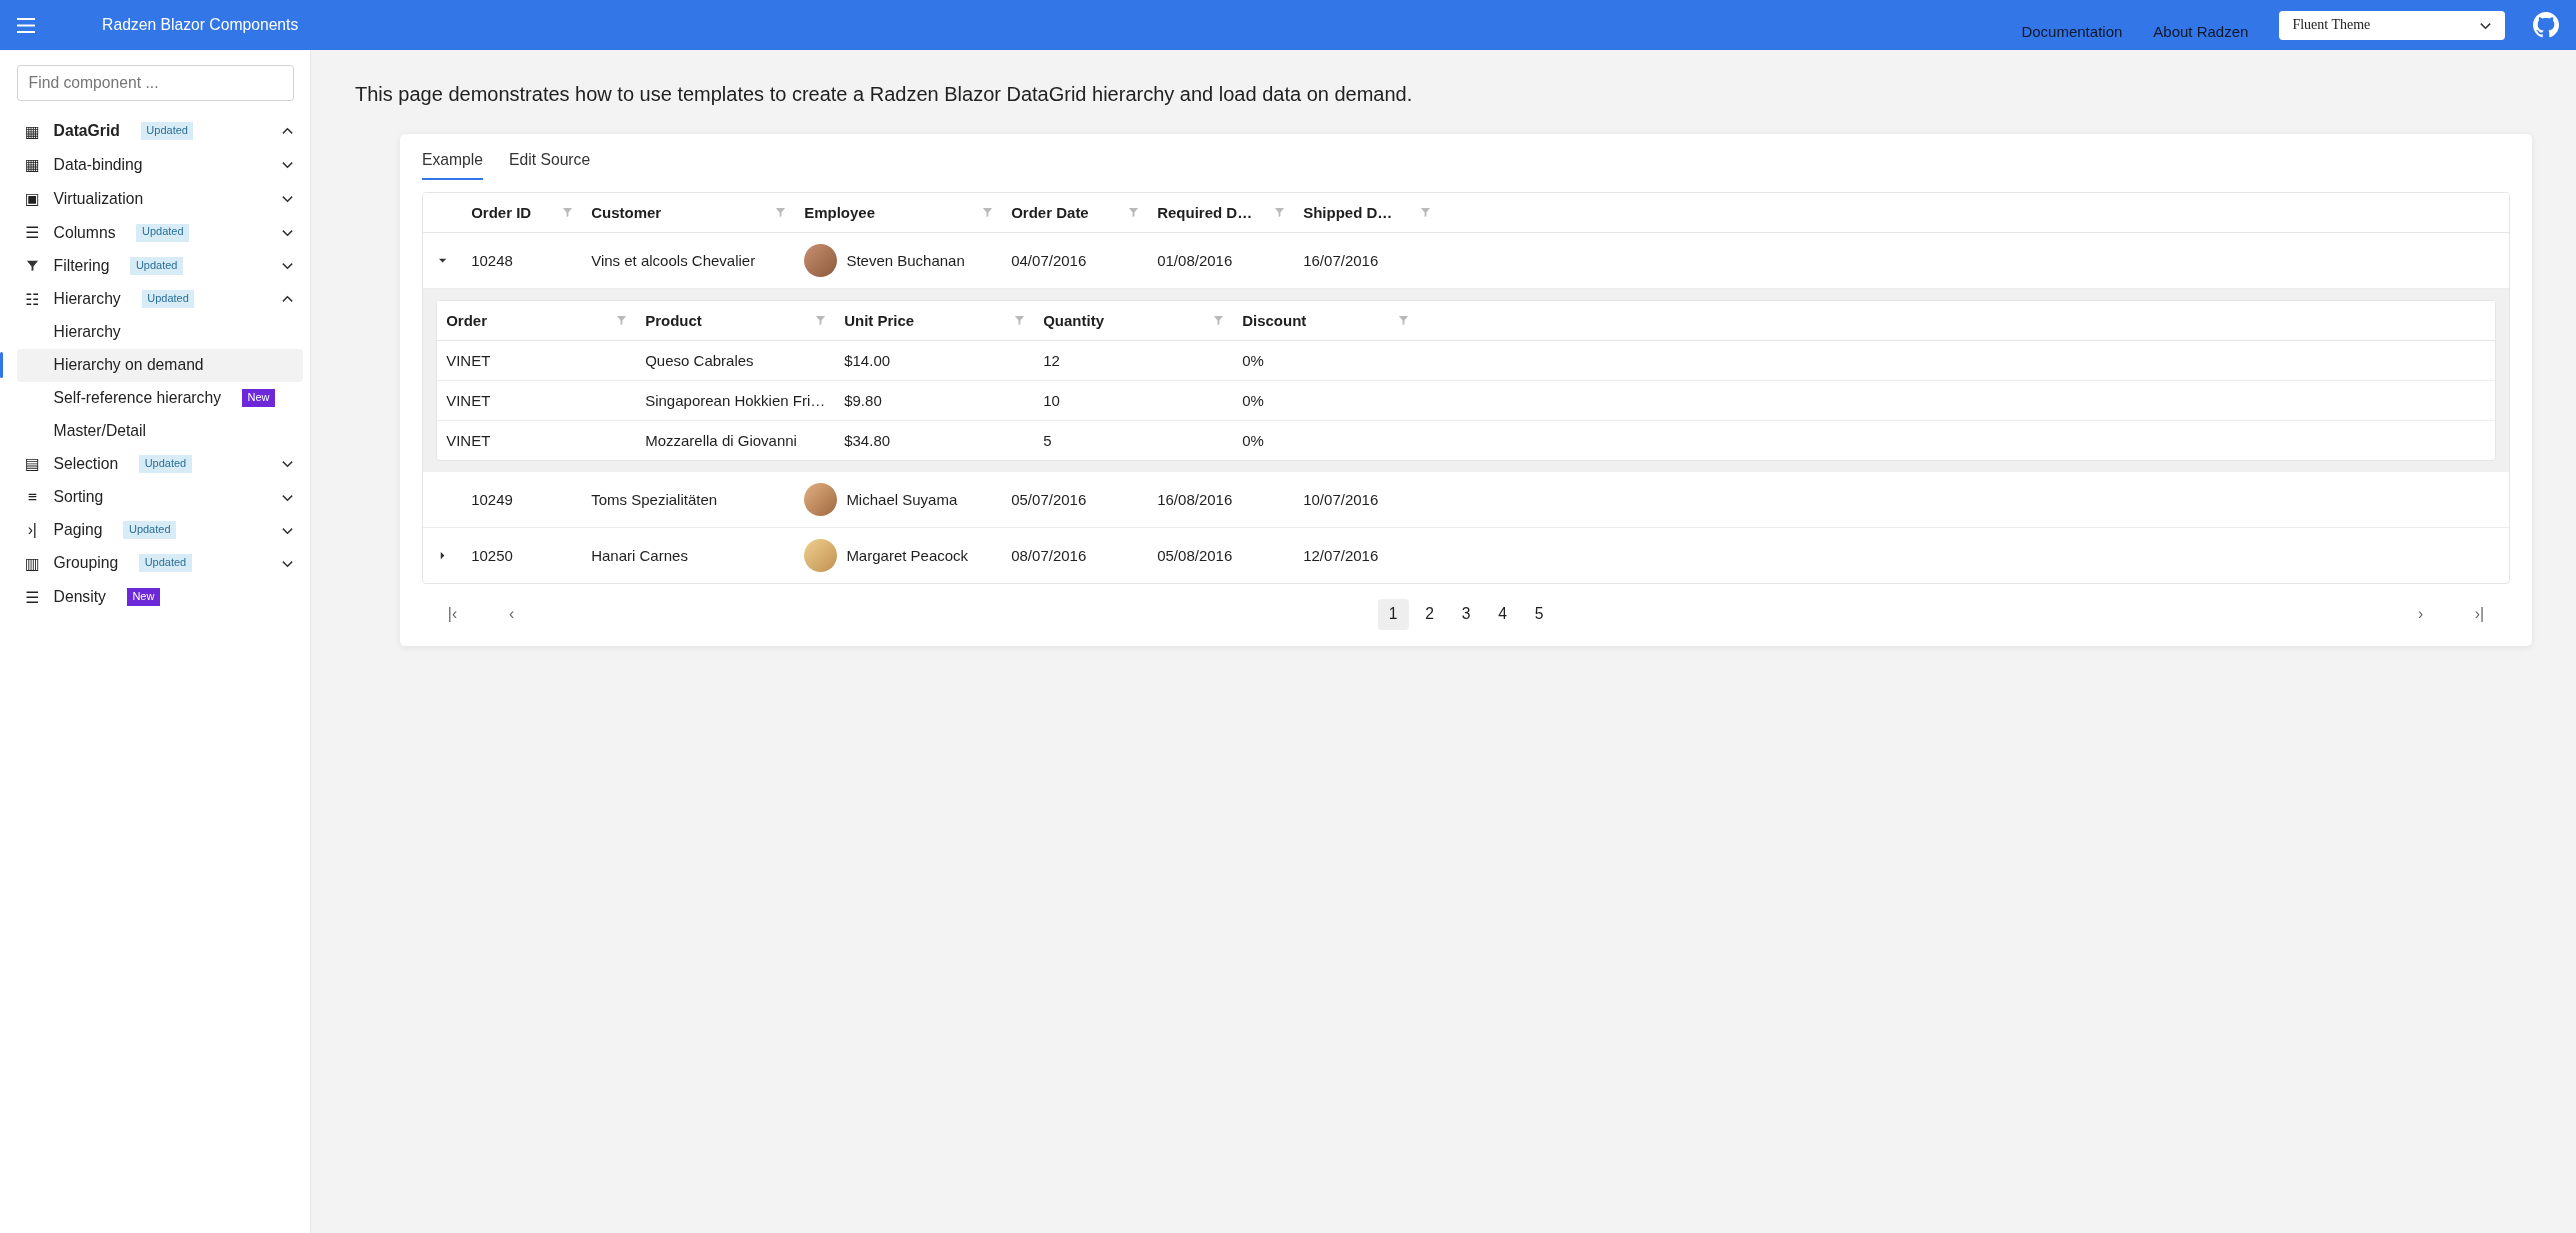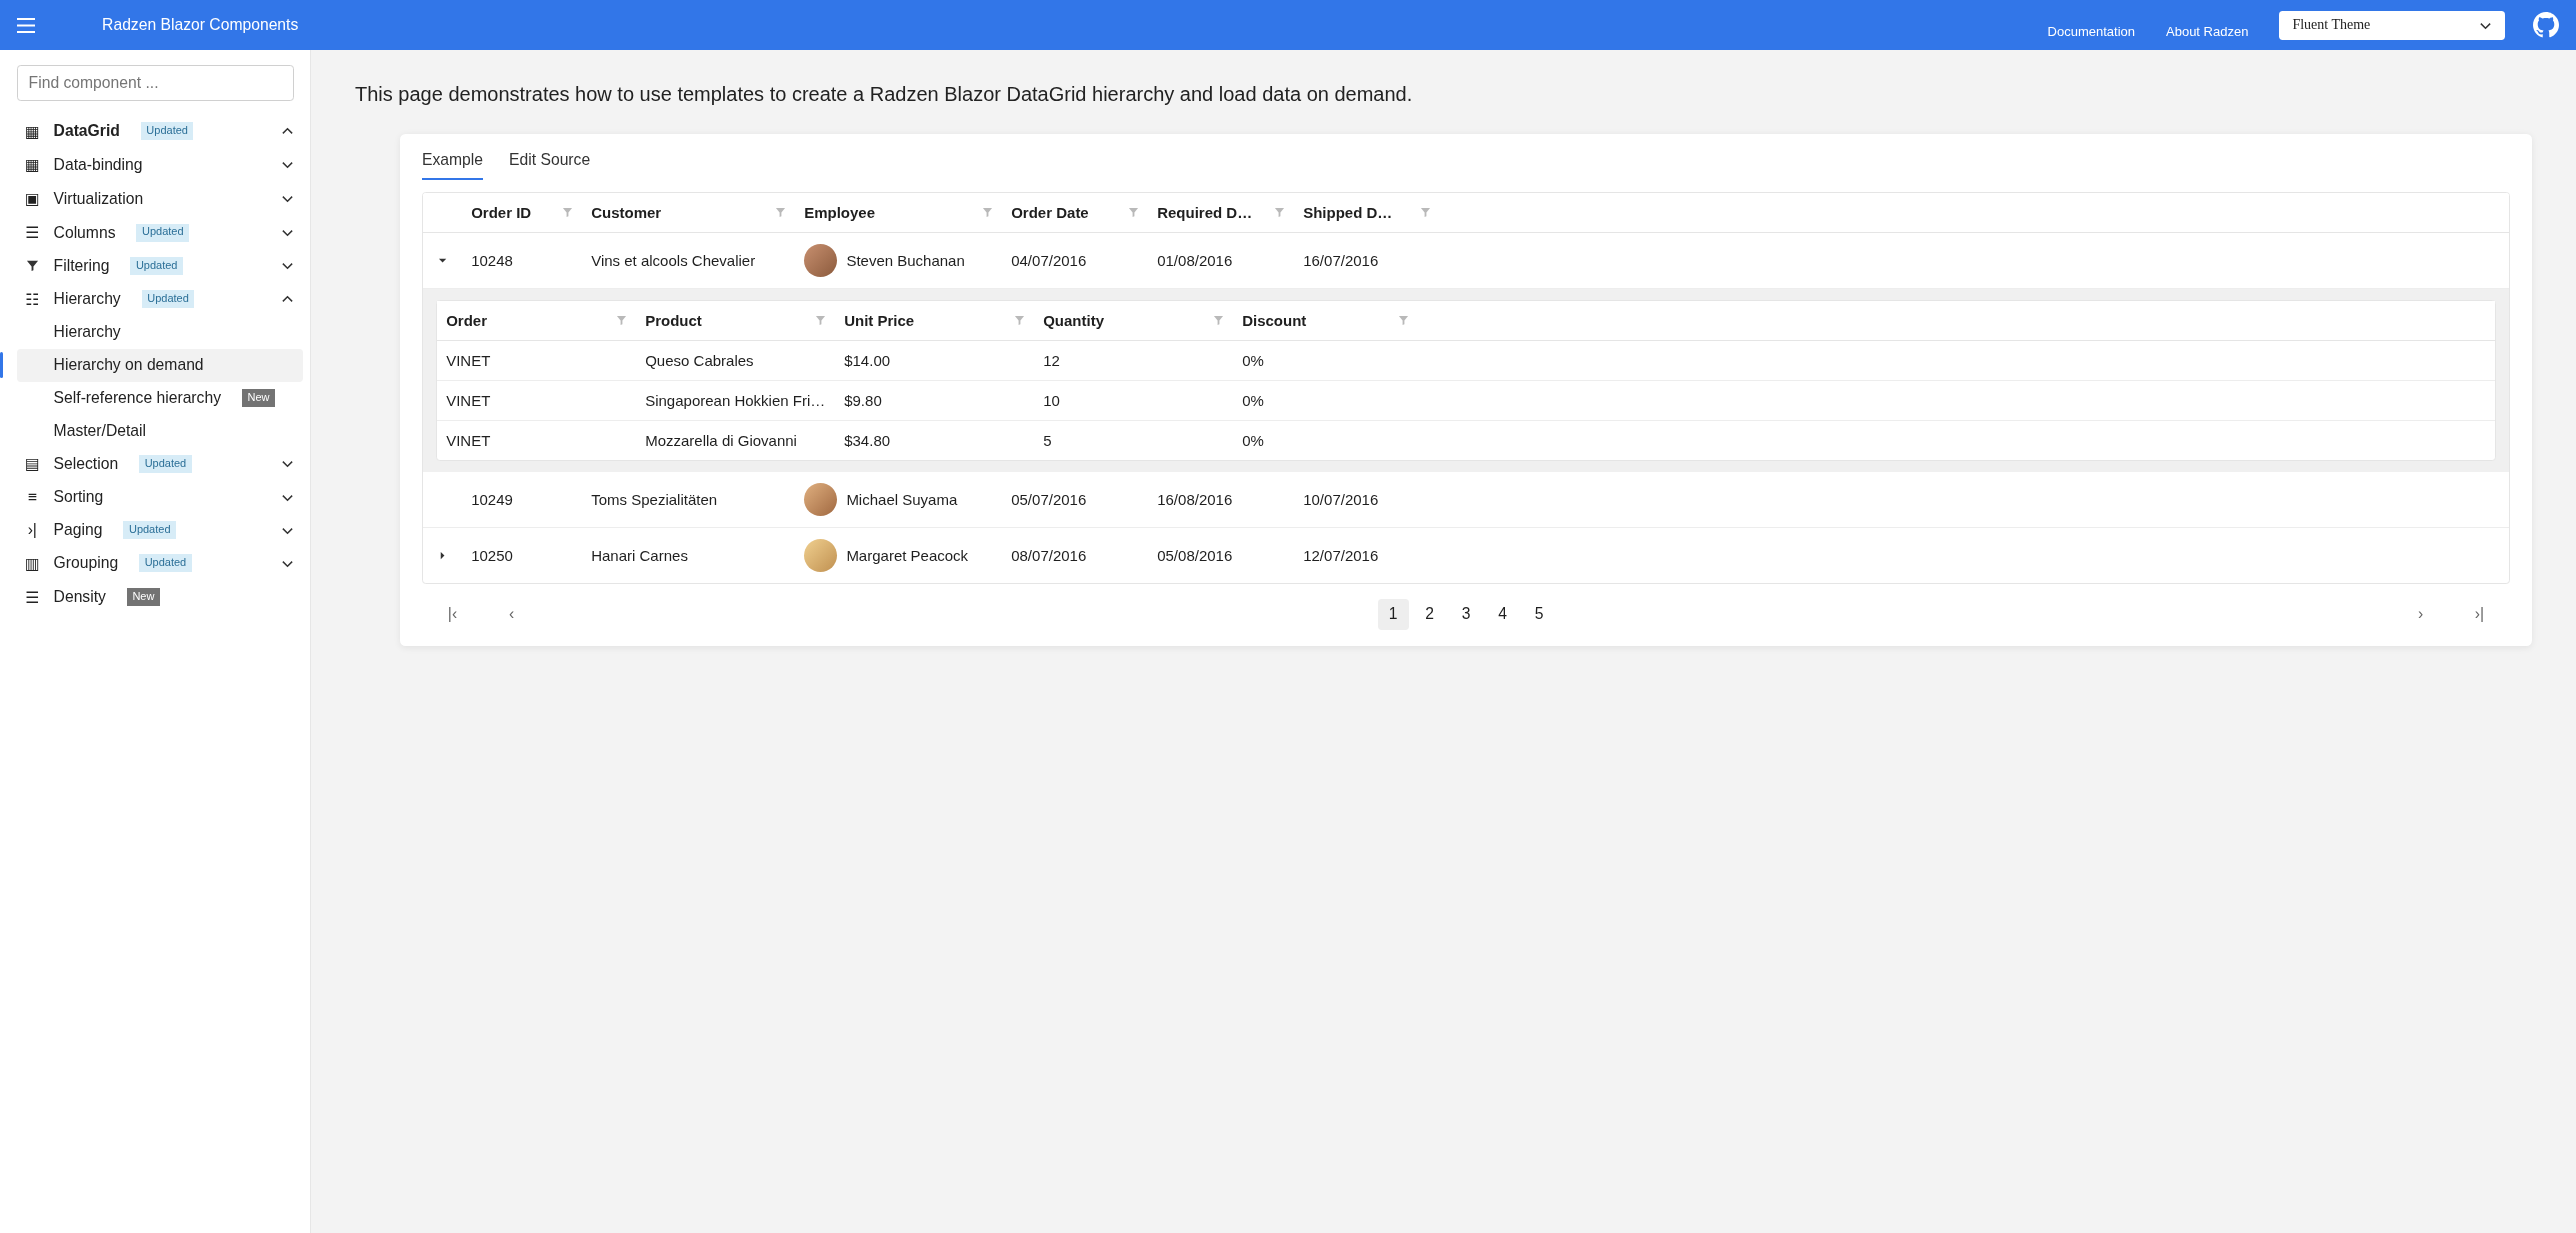--- a/index.html
+++ b/index.html
@@ -2,37 +2,37 @@
 <html style="font-size:15px"><head>
 <meta charset="utf-8">
 <style>
 * { box-sizing: border-box; margin: 0; padding: 0; }
 html, body { height: 100%; font-family: "Segoe UI", -apple-system, BlinkMacSystemFont, sans-serif; background: #f3f3f3; color: #1f1f1f; }
 
 .topbar { position: fixed; top: 0; left: 0; right: 0; height: 50px; background: #3276e8; color: #fff; display: flex; align-items: center; padding: 0 16.6px; z-index: 100; }
 .topbar .menu-icon { margin-right: 43px; cursor: pointer; }
 .topbar .brand { font-size: 15.7px; margin-left: 24px; }
 .topbar .spacer { flex: 1; }
-.topbar a.nav-link { color: #ffffff; text-decoration: none; margin-right: 31px; font-size: 13px; cursor: pointer; margin-top: 13px; }
+.topbar a.nav-link { color: #0f172a; text-decoration: none; margin-right: 31px; font-size: 15px; cursor: pointer; margin-top: 13px; }
 .theme-select { background: #fff; color: #222; border-radius: 3.7px; padding: 6.5px 13px; min-width: 226px; display: flex; align-items: center; justify-content: space-between; font-size: 14px; margin-right: 28px; cursor: pointer; font-family: Liberation Serif, serif; }
 .gh-icon { width: 26px; height: 26px; fill: #fff; cursor: pointer; }
 
 .shell { position: absolute; top: 50px; left: 0; right: 0; bottom: 0; display: flex; }
 .sidebar { width: 311px; background: #fff; border-right: 0.9px solid #e6e6e6; display: flex; flex-direction: column; }
 .sidebar-inner { flex: 1; overflow-y: auto; padding: 9.2px 7.4px 9.2px 16.6px; }
 .find-input { width: 277px; border: 0.9px solid #d0d0d0; border-radius: 3.7px; padding: 8.3px 11px; font-size: 15.7px; color: #888; margin: 5.5px 0 13px 0; }
 .nav-row { display: flex; align-items: center; padding: 7.4px 5.5px 7.4px 0; cursor: pointer; font-size: 15.7px; gap: 13px; color: #222; }
 .nav-row.indent-1 { padding-left: 7.4px; }
 .nav-row.indent-2 { padding-left: 37px; font-size: 15.7px; }
 .nav-row .icon { width: 16.6px; display: flex; justify-content: center; }
 .nav-row .label { flex: 1; display: flex; gap: 21px; }
 .nav-row .chev { width: 16.6px; }
 .badge { font-size: 11px; padding: 1.8px 5.5px; border-radius: 0; }
 .badge.upd { background: #d7ecf7; color: #2b6f97; }
-.badge.new { background: #737373; color: #fff; }
+.badge.new { background: #6d28d9; color: #fff; }
 .nav-row.selected { background: #f2f2f2; border-radius: 3.7px; }
 .nav-row.selected-bar { position: relative; }
 .nav-row.selected-bar::before { content: ""; position: absolute; left: -16.6px; top: 3.7px; bottom: 3.7px; width: 2.8px; background: #3276e8; border-radius: 1.8px; }
 
 .main { flex: 1; overflow: auto; padding: 33px 44px; }
 h1 { font-size: 37px; font-weight: 600; margin-bottom: 18.5px; }
 .lead { font-size: 20px; color: #222; margin-bottom: 28px; }
 
 .card { background: #fff; border-radius: 5.5px; box-shadow: 0 1.8px 7.4px rgba(0,0,0,0.07); padding: 16.6px 22px 9.2px 22px; margin-left: 45px; }
 .tabs { display: flex; gap: 26px; border-bottom: 0.9px solid transparent; margin-bottom: 11px; }

